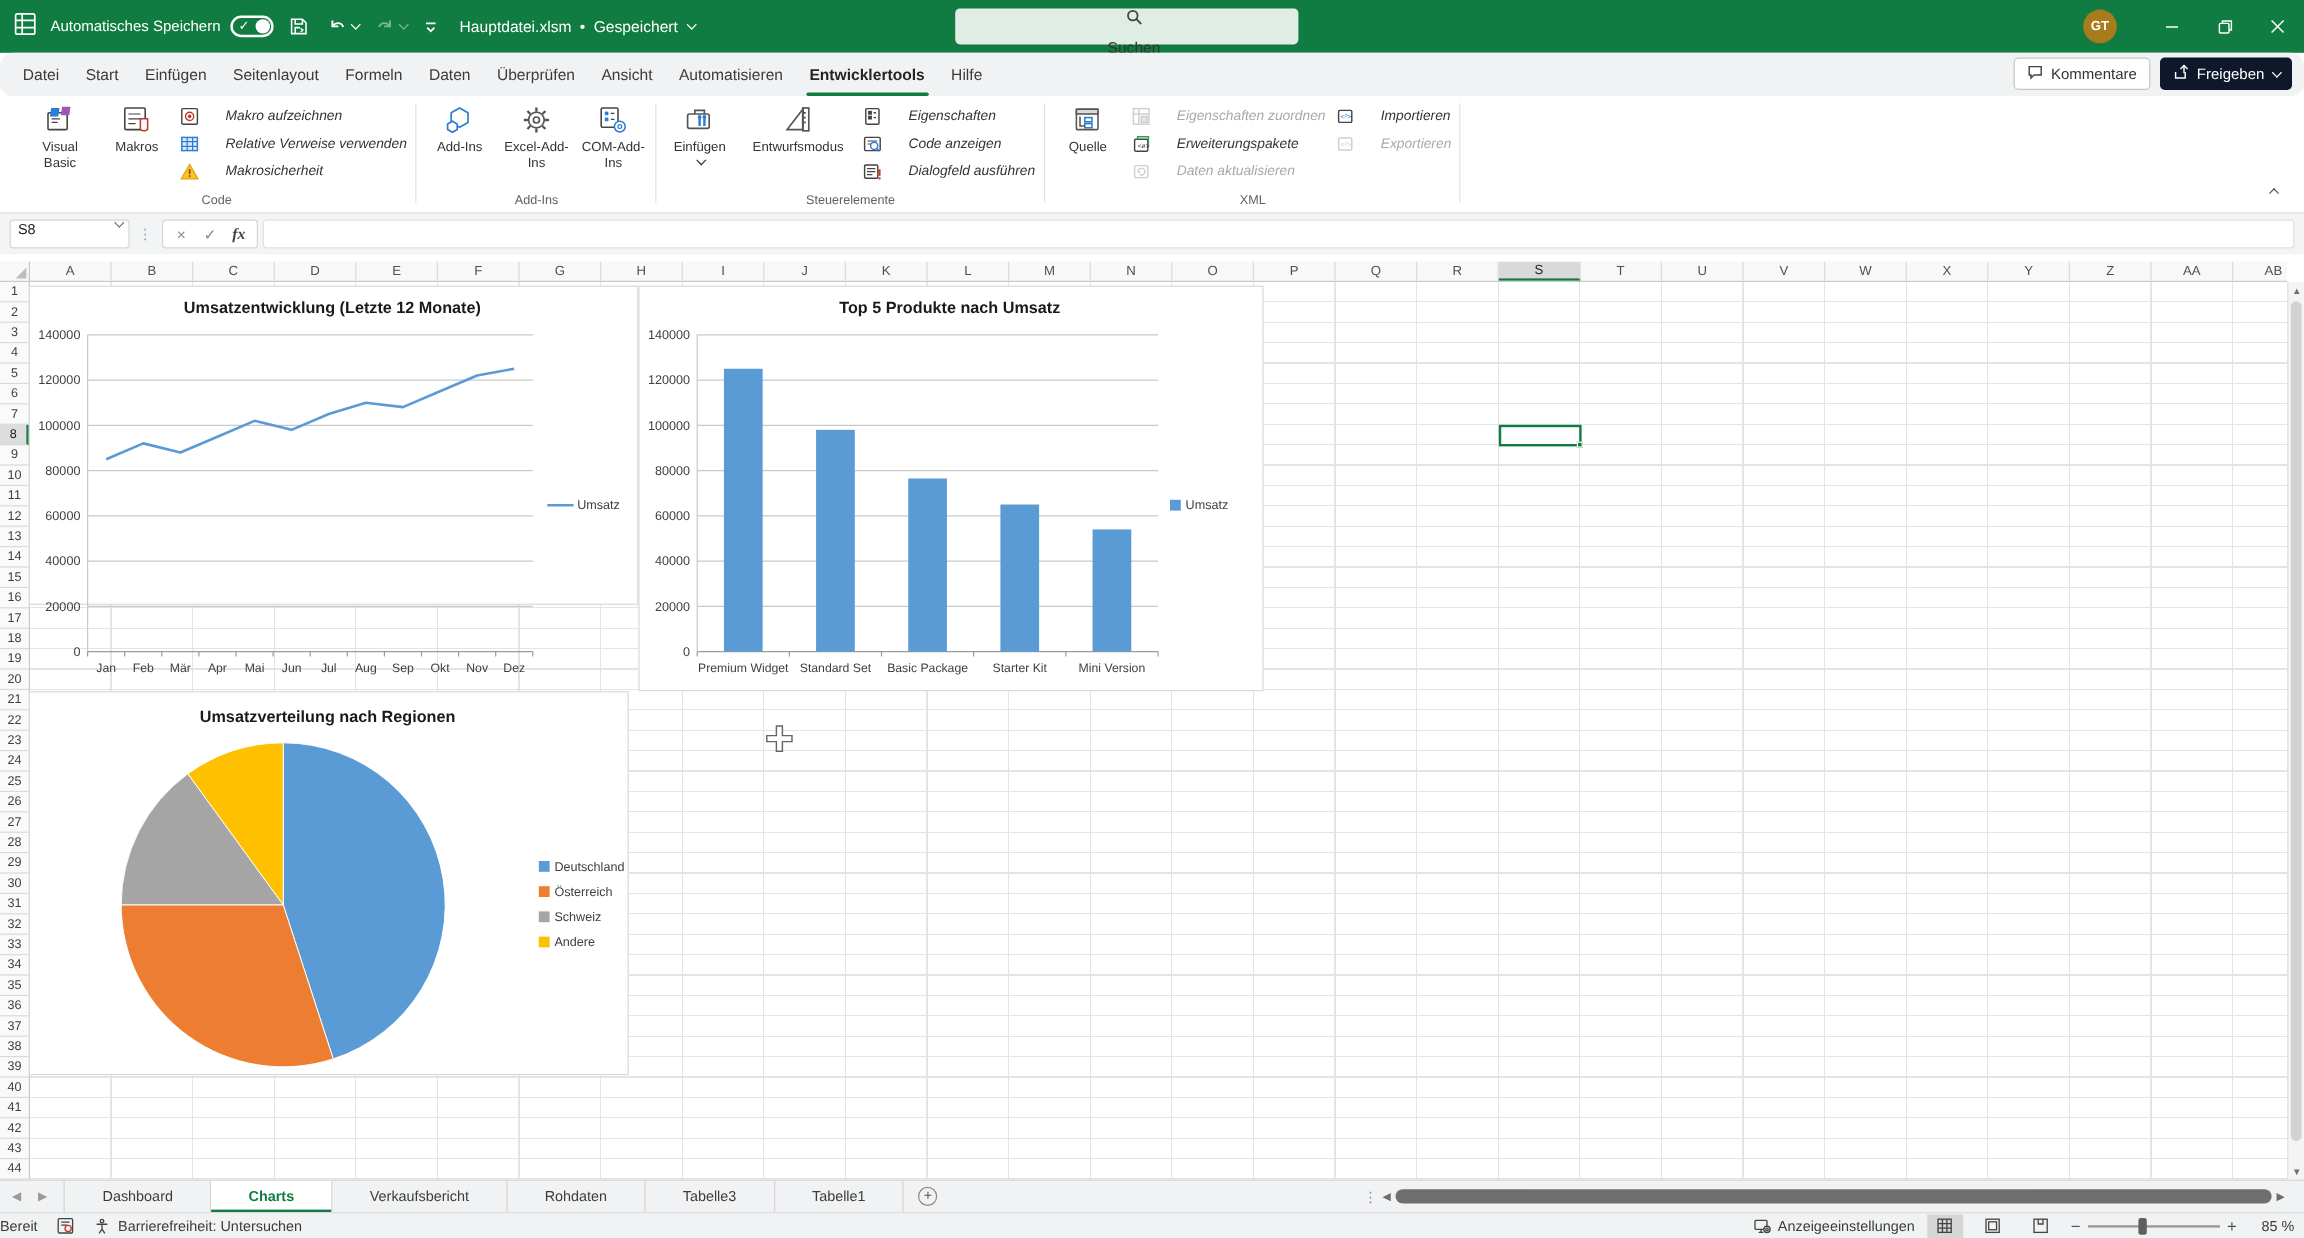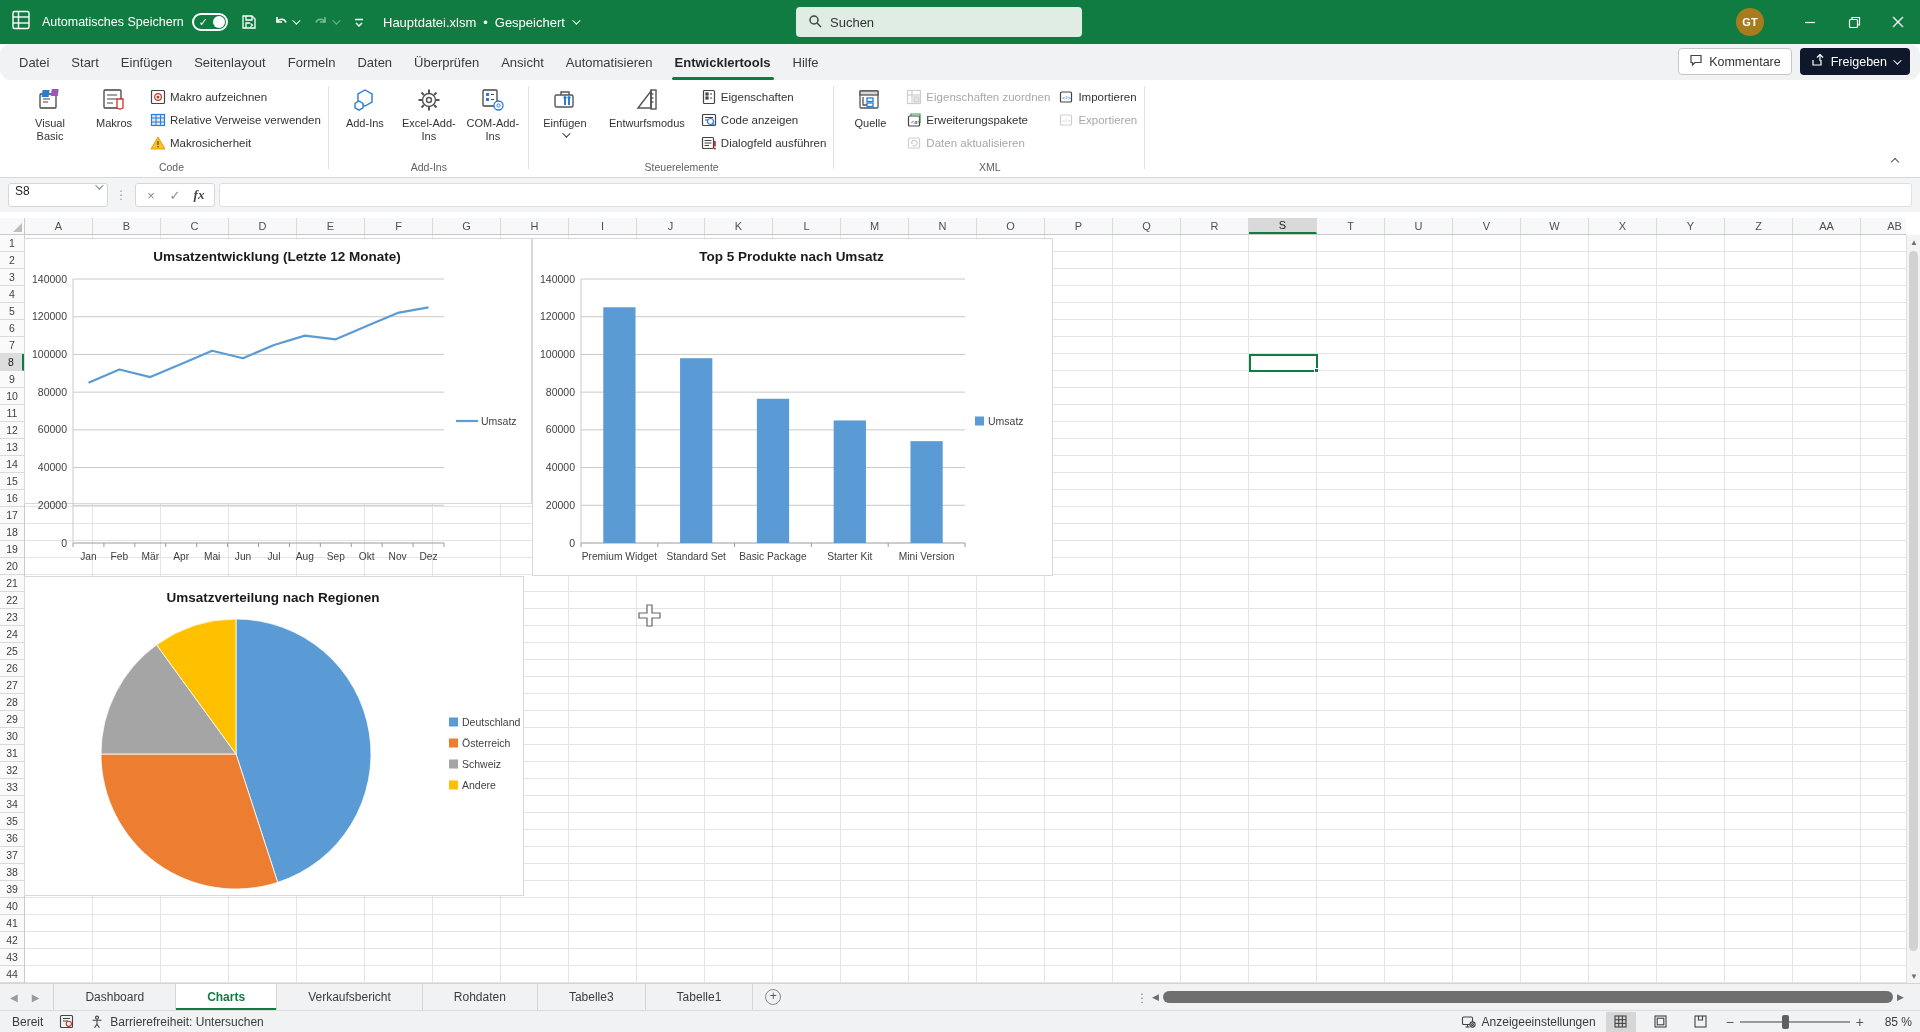--- a/index.html
+++ b/index.html
@@ -9,21 +9,21 @@
   .titlebar { position:absolute; left:0; top:0; width:1920px; height:44px; background:#107C41; display:flex; align-items:center; color:#fff; }
   .tb-left { display:flex; align-items:center; gap:10px; padding-left:10px; }
   .tb-text { font-size:12.5px; }
   .autosave { display:flex; align-items:center; gap:8px; }
   .toggle { width:36px; height:18px; border:2px solid #fff; border-radius:10px; position:relative; display:flex; align-items:center; }
   .toggle .chk { font-size:11px; color:#fff; margin-left:5px; line-height:1; }
   .toggle .knob { position:absolute; right:1px; width:12px; height:12px; background:#fff; border-radius:50%; }
   .qat-btn { display:flex; align-items:center; gap:2px; padding:2px; }
   .dim { opacity:.45; }
   .fname { position:absolute; left:383px; top:0; height:44px; display:flex; align-items:center; gap:7px; font-size:13px; color:#fff; }
-  .searchbox { position:absolute; left:796px; top:7px; width:286px; height:30px; background:#DFEDE5; border-radius:4px; display:flex; align-items:center; gap:8px; padding-left:12px; color:#333; font-size:13px; }
+  .searchbox { position:absolute; left:796px; top:7px; width:286px; height:30px; background:#DFEDE5; border-radius:4px; display:flex; align-items:center; gap:8px; padding-left:12px; color:#333; font-size:13px;flex-direction:column; }
   .tb-right { position:absolute; right:0; top:0; height:44px; display:flex; align-items:center; }
   .avatar { width:28px; height:28px; border-radius:50%; background:#A87B1D; color:#fff; font-size:11px; font-weight:bold; display:flex; align-items:center; justify-content:center; margin-right:24px; }
   .winbtn { width:44px; height:44px; display:flex; align-items:center; justify-content:center; }
 
   
   .chev { display:inline-block; width:6px; height:6px; border-right:1.5px solid currentColor; border-bottom:1.5px solid currentColor; transform:rotate(45deg) translateY(-2px); }
   .chev-up { transform:rotate(-135deg); }
 
   
   .tabrow { position:absolute; left:0; top:44px; width:1920px; height:36px; background:#F1F2F4; display:flex; align-items:center; padding-left:8px;border-radius:11px; }
@@ -36,21 +36,21 @@
 
   
   .ribbon { position:absolute; left:0; top:80px; width:1920px; height:98px; background:#fff; border-bottom:1px solid #D8D8D8; display:flex; padding-left:14px; }
   .rgroup { position:relative; display:flex; flex-direction:column; padding:2px 8px 0 8px; }
   .rgroup::after { content:""; position:absolute; right:0; top:6px; bottom:8px; width:1px; background:#E2E2E2; }
   .rgroup-items { display:flex; flex:1; gap:8px; }
   .rgroup-label { text-align:center; font-size:10.5px; color:#616161; padding:3px 0 4px; }
   .rbig { width:56px; display:flex; flex-direction:column; align-items:center; text-align:center; font-size:11px; color:#333; line-height:1.2; padding-top:5px; gap:4px; }
   .rbig.wide { width:92px; }
   .rsmall-stack { display:flex; flex-direction:column; padding-top:3px; }
-  .rsmall { display:flex; align-items:center; gap:4px; font-size:11.5px; color:#333; height:23px; white-space:nowrap; }
+  .rsmall { display:flex; align-items:center; gap:22px; font-size:11.5px; color:#333; height:23px; white-space:nowrap;font-style:italic; }
   .rsmall.dis, .rbig.dis { color:#A8A8A8; }
   .rsmall.dis svg, .rbig.dis svg { opacity:.4; }
   .collapse-chev { position:absolute; right:22px; bottom:8px; color:#555; }
 
   
   .fbar { position:absolute; left:0; top:178px; width:1920px; height:34px; background:#F3F4F6; display:flex; align-items:center; padding-left:8px; gap:4px; }
   .namebox { width:100px; height:24px; background:#fff; border:1px solid #D6D6D6; border-radius:3px; display:flex; align-items:flex-start; font-size:12px; color:#222; padding:0 6px; }
   .namebox .nb-text { flex:1; }
   .fx-dots { color:#9a9a9a; font-size:12px; padding:0 3px; letter-spacing:1px; }
   .fxbox { height:24px; background:#fff; border:1px solid #D6D6D6; border-radius:3px; display:flex; align-items:center; gap:2px; padding:0 4px; }
@@ -95,21 +95,21 @@
   .stab.active::after { content:""; position:absolute; left:0; right:0; bottom:0; height:2px; background:#107C41; }
   .addsheet { display:flex; align-items:center; padding:0 12px; }
   .addsheet .circ { width:16px; height:16px; border:1px solid #8a8a8a; border-radius:50%; color:#555; font-size:12px; line-height:13px; text-align:center; }
   .splitter { position:absolute; left:1136px; top:0; height:27px; display:flex; align-items:center; color:#8a8a8a; font-size:12px; }
   .hscroll { position:absolute; left:1152px; right:16px; top:5px; height:16px; display:flex; align-items:center; gap:4px; }
   .harrow { color:#6d6d6d; font-size:9px; }
   .hthumb { flex:1; height:12px; background:#6F6F6F; border-radius:6px; }
 
   
   .statusbar { position:absolute; left:0; top:1010px; width:1920px; height:22px; background:#F1F2F3; border-top:1px solid #DCDCDC; display:flex; align-items:center; font-size:12px; color:#3c3c3c; }
-  .sb-left { display:flex; align-items:center; gap:16px; padding-left:12px; }
+  .sb-left { display:flex; align-items:center; gap:16px; padding-left:0; }
   .sb-item { display:flex; align-items:center; gap:6px; }
   .sb-right { position:absolute; right:8px; display:flex; align-items:center; gap:10px; }
   .viewbtn { width:30px; height:20px; display:flex; align-items:center; justify-content:center; }
   .viewbtn.active { background:#D6D6D6; }
   .zoomslider { display:flex; align-items:center; gap:6px; color:#555; }
   .ztrack { width:110px; height:2px; background:#9a9a9a; position:relative; }
   .zthumb { position:absolute; left:42px; top:-6px; width:7px; height:14px; background:#5f5f5f; border-radius:2px; }
   .zpct { width:38px; text-align:right; }
 
   

